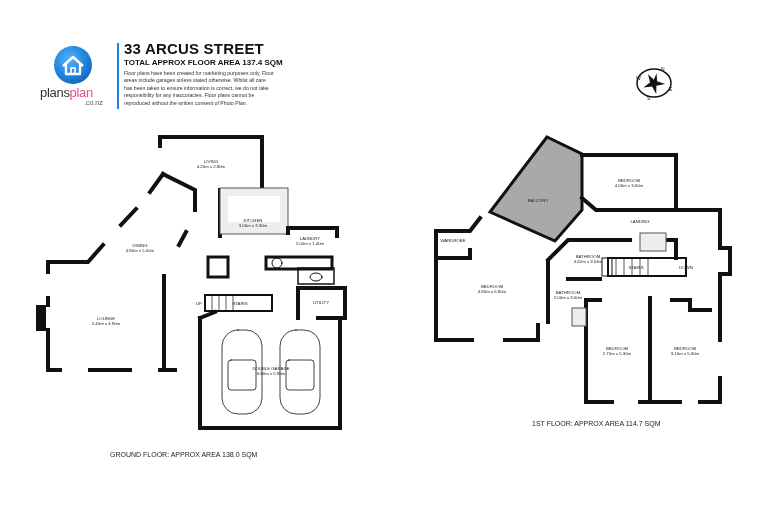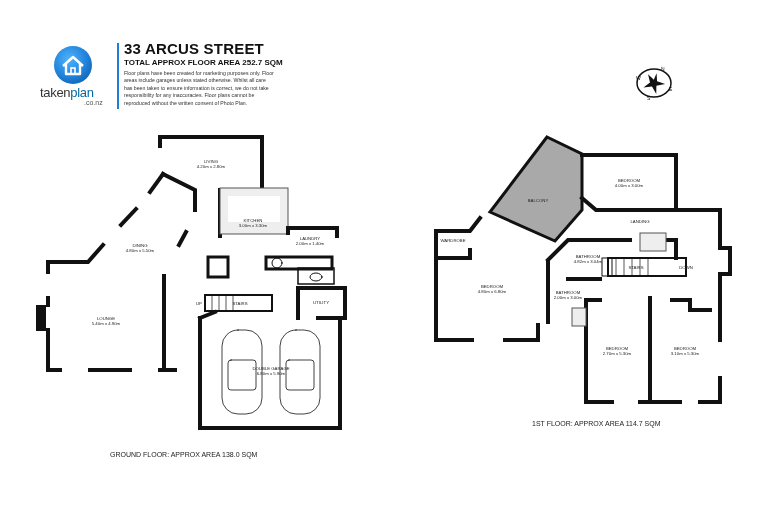--- a/index.html
+++ b/index.html
@@ -1,21 +1,21 @@
 <!DOCTYPE html>
 <html><head>
 <meta charset="utf-8">
 <style>
   html, body { margin: 0; padding: 0; background: #ffffff; }
   body { width: 768px; height: 512px; position: relative; overflow: hidden; font-family: "Liberation Sans", sans-serif; }
   .logo { position: absolute; left: 40px; top: 46px; width: 70px; height: 60px; }
   .logo-circle { position: absolute; left: 14px; top: 0; width: 38px; height: 38px; border-radius: 50%;
     background: radial-gradient(circle at 40% 35%, #4fb3ff 0%, #1d7fd6 55%, #0b4f9a 100%); }
   .logo-text { position: absolute; left: 0; top: 39px; font-size: 13px; color: #333; letter-spacing: -0.3px; white-space: nowrap; }
-  .logo-text .plan { color: #0369a1; margin-top: 16px; }
+  .logo-text .plan { color: #ec4899; margin-top: 16px; }
   .logo-sub { position: absolute; left: 44px; top: 53px; font-size: 7px; color: #555; }
   .divider { position: absolute; left: 117px; top: 43px; width: 2px; height: 66px; background: #1d7fd6; }
   .title { position: absolute; left: 124px; top: 40px; font-size: 15px; font-weight: bold; color: #111; letter-spacing: 0.2px; }
   .subtitle { position: absolute; left: 124px; top: 58px; font-size: 8px; font-weight: bold; color: #111; }
   .disclaimer { position: absolute; left: 124px; top: 70px; width: 150px; font-size: 5.2px; line-height: 7.4px; color: #333; }
   .compass { position: absolute; left: 634px; top: 65px; }
   .floorplans { position: absolute; left: 0; top: 0; }
   .caption { position: absolute; font-size: 7px; color: #222; white-space: nowrap; }
   .cap-ground { left: 110px; top: 451px; }
   .cap-first { left: 532px; top: 420px; }
@@ -24,26 +24,26 @@
 </head>
 <body>
 
 <div class="logo">
   <div class="logo-circle">
     <svg width="38" height="38" viewBox="0 0 38 38">
       <path d="M9 20 L19 11 L29 20 M12 18 L12 28 L26 28 L26 18" fill="none" stroke="#fff" stroke-width="2.4" stroke-linejoin="round"></path>
       <rect x="17" y="22" width="4" height="6" fill="none" stroke="#fff" stroke-width="1.6"></rect>
     </svg>
   </div>
-  <div class="logo-text"><span>taken</span><span class="plan">plan</span></div>
+  <div class="logo-text"><span>plans</span><span class="plan">plan</span></div>
   <div class="logo-sub">.co.nz</div>
 </div>
 <div class="divider"></div>
 <div class="title">33 ARCUS STREET</div>
-<div class="subtitle">TOTAL APPROX FLOOR AREA 252.7 SQM</div>
+<div class="subtitle">TOTAL APPROX FLOOR AREA 137.4 SQM</div>
 <div class="disclaimer">Floor plans have been created for marketing purposes only. Floor areas include garages unless stated otherwise. Whilst all care has been taken to ensure information is correct, we do not take responsibility for any inaccuracies. Floor plans cannot be reproduced without the written consent of Photo Plan.</div>
 
 <div class="compass">
   <svg width="40" height="36" viewBox="0 0 40 36">
     <ellipse cx="20" cy="18" rx="17" ry="14" fill="none" stroke="#111" stroke-width="1.5"></ellipse>
     <path d="M20 8 L22.5 15.5 L31 16 L23 20 L25 28 L19 22 L11 25 L16 18.5 L12 11 L19 15 Z" fill="#111" transform="rotate(15 20 18)"></path>
     <text x="27" y="6" font-size="5" fill="#111">N</text>
     <text x="2" y="15" font-size="5" fill="#111">W</text>
     <text x="35" y="26" font-size="5" fill="#111">E</text>
     <text x="13" y="35" font-size="5" fill="#111">S</text>

